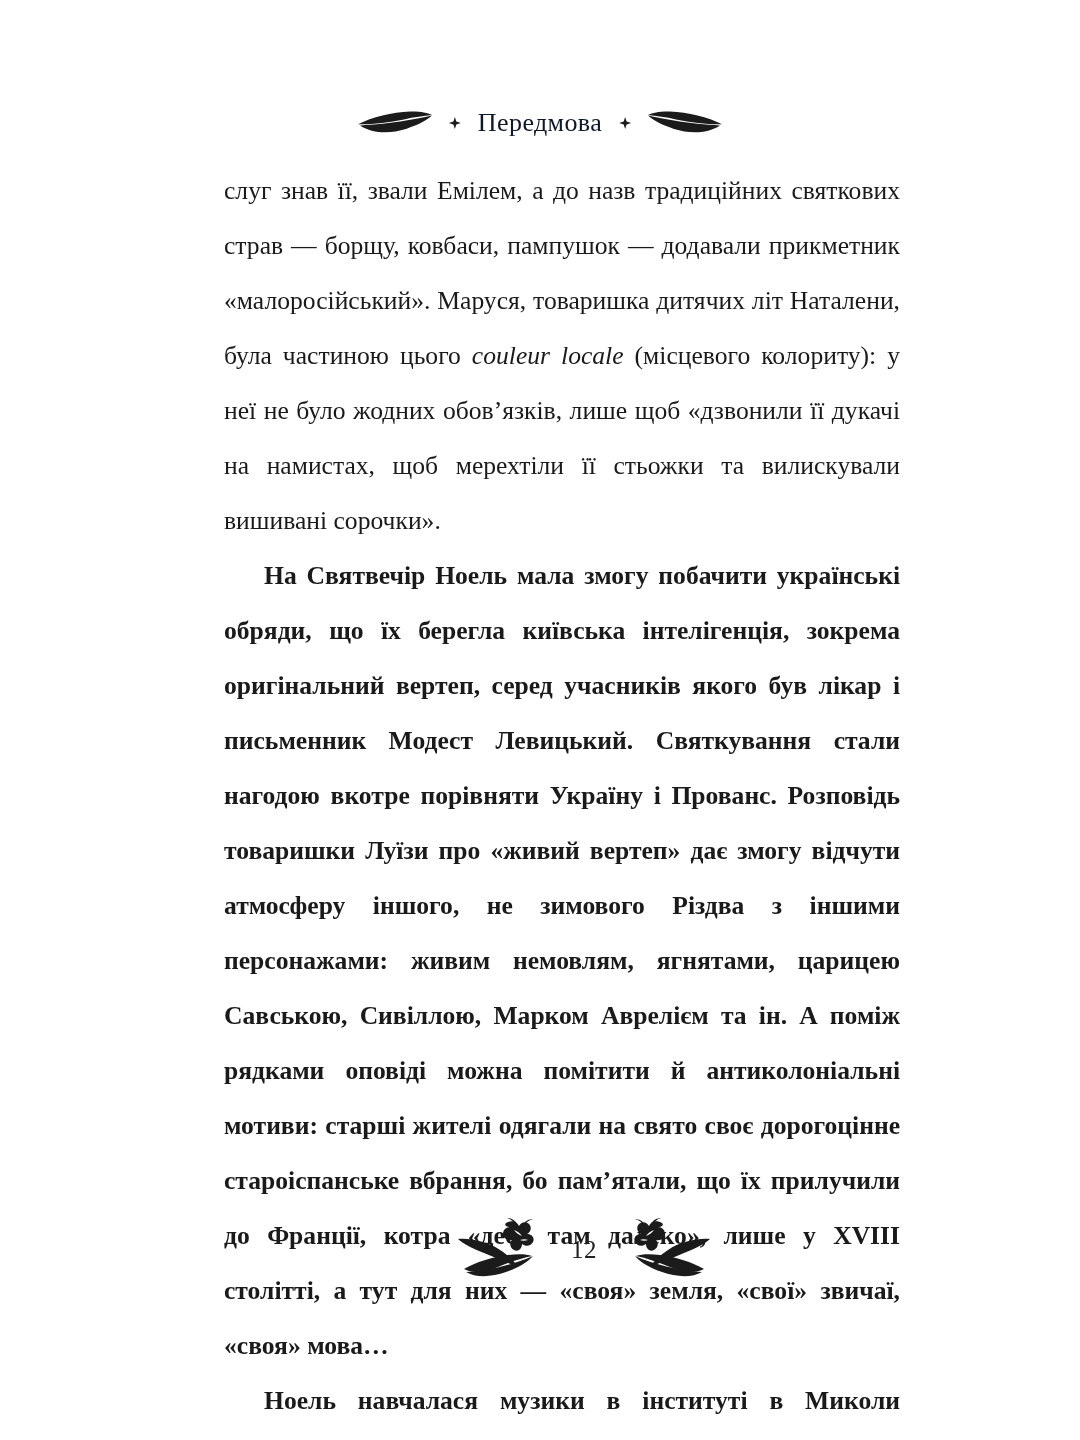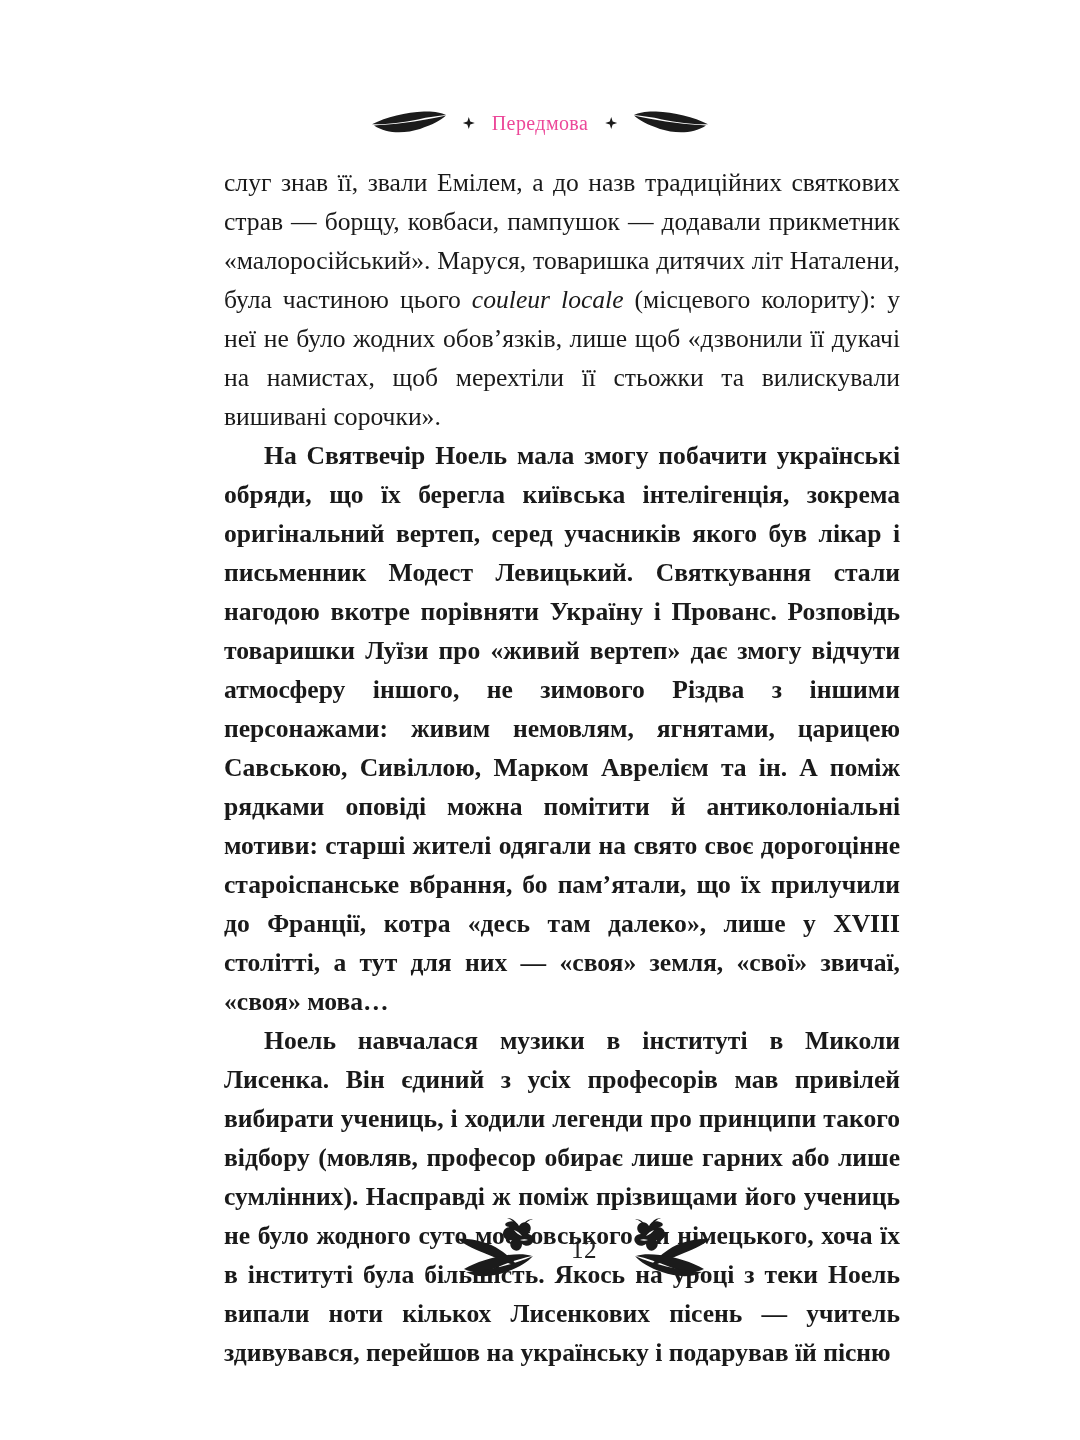--- a/index.html
+++ b/index.html
@@ -28,23 +28,23 @@
     left: 0;
     width: 1080px;
     height: 46px;
     display: flex;
     align-items: center;
     justify-content: center;
     gap: 17px;
   }
 
   .running-head-title {
-    font-size: 20px;
+    font-size: 26px;
     letter-spacing: 0.4px;
-    color: #ec4899;
+    color: #0f172a;
     white-space: nowrap;
     font-family: "Liberation Serif", "DejaVu Serif", serif;
   }
 
   .diamond {
     display: inline-block;
     width: 13px;
     height: 13px;
     background: #1b1b1b;
     flex: none;
@@ -61,21 +61,21 @@
   .body-text {
     position: absolute;
     top: 163px;
     left: 224px;
     width: 676px;
   }
 
   .body-text p {
     margin: 0;
     font-size: 25.6px;
-    line-height: 39px;
+    line-height: 55px;
     text-align: justify;
     text-justify: inter-word;
     text-indent: 0;
     color: #1a1a1a;
     hyphens: manual;
   }
 
   .body-text p.indent { text-indent: 40px; font-weight: bold; }
 
   .body-text p em {

